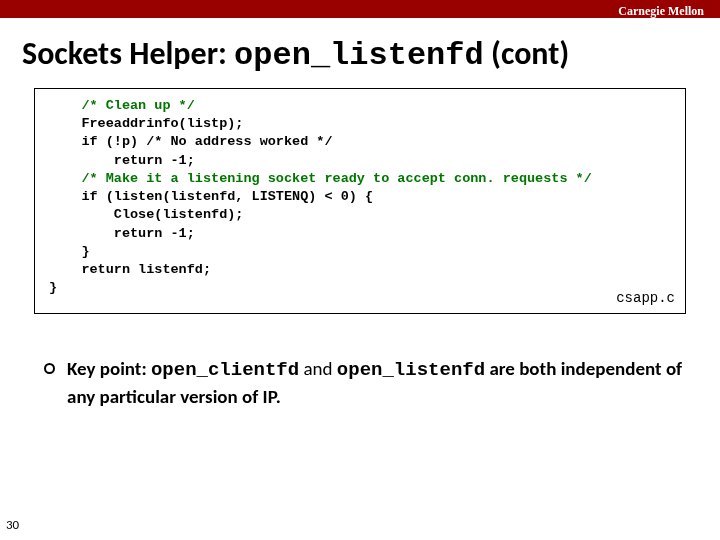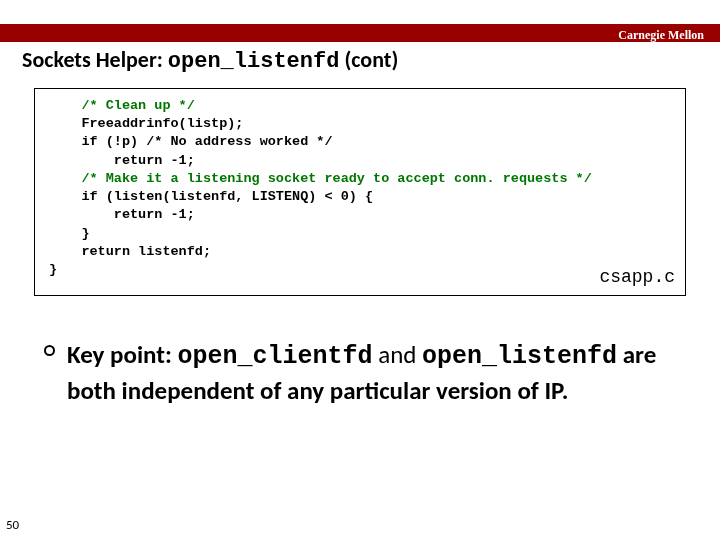--- a/index.html
+++ b/index.html
@@ -10,34 +10,33 @@
     font-family: Calibri, Arial, sans-serif;
     position: relative;
     overflow: hidden;
   }
   .topbar {
     width: 100%;
     height: 18px;
     background: #990000;
     text-align: right;
     padding-right: 16px;
-    margin-top: 24px;
   }
   .topbar span {
     color: #fff;
     font-size: 12px;
     font-weight: bold;
     line-height: 18px;
     font-family: "Times New Roman", serif;
   }
   .title {
-    font-size: 22px;
+    font-size: 32px;
     font-weight: bold;
     color: #000;
-    padding: 4px 22px 14px 22px;
+    padding: 16px 22px 14px 22px;
   }
   .title .mono {
     font-family: "Courier New", monospace;
     font-weight: bold;
   }
   .codebox {
     margin: 0 34px;
     border: 1.5px solid #000;
     padding: 8px 10px 16px 14px;
     font-family: "Courier New", monospace;
@@ -47,42 +46,42 @@
     color: #000;
     position: relative;
   }
   .codebox .comment { color: #007700; }
   .codebox pre { white-space: pre; font-family: inherit; }
   .filelabel {
     position: absolute;
     right: 10px;
     bottom: 6px;
     font-family: "Courier New", monospace;
-    font-size: 18px;
+    font-size: 14px;
     color: #000;
     font-weight: normal;
   }
   .bullet-wrap {
     padding: 42px 34px 0 44px;
   }
   .bullet-row {
     display: flex;
     align-items: flex-start;
     gap: 12px;
   }
   .bullet-marker {
     width: 11px;
     height: 11px;
     border: 2px solid #000;
     border-radius: 50%;
     flex: 0 0 auto;
     margin-top: 7px;
   }
   .bullet-text {
-    font-size: 25px;
+    font-size: 19px;
     color: #000;
     line-height: 1.35;
   }
   .bullet-text .bold { font-weight: bold; }
   .bullet-text .mono { font-family: "Courier New", monospace; font-weight: bold; }
   .footer {
     position: absolute;
     bottom: 8px;
     left: 6px;
     right: 10px;
@@ -112,32 +111,33 @@
 </div>
 
 <div class="codebox">
 <pre><span class="comment">    /* Clean up */</span></pre>
 <pre><span>    Freeaddrinfo(listp);</span></pre>
 <pre><span>    if (!p) /* No address worked */</span></pre>
 <pre><span>        return -1;</span></pre>
 <pre><span></span></pre>
 <pre><span class="comment">    /* Make it a listening socket ready to accept conn. requests */</span></pre>
 <pre><span>    if (listen(listenfd, LISTENQ) &lt; 0) {</span></pre>
+<pre><span>        Close(listenfd);</span></pre>
 <pre><span>        return -1;</span></pre>
 <pre><span>    }</span></pre>
 <pre><span>    return listenfd;</span></pre>
 <pre><span>}</span></pre>
 <div class="filelabel">csapp.c</div>
 </div>
 
 <div class="bullet-wrap">
   <div class="bullet-row">
     <div class="bullet-marker"></div>
     <div class="bullet-text">
       <span class="bold">Key point:</span>
       <span class="mono">open_clientfd</span><span> and </span><span class="mono">open_listenfd</span><span class="bold"> are both independent of any particular version of IP.</span>
     </div>
   </div>
 </div>
 
 <div class="footer">
-  <div class="pagenum">50</div>
+  <div class="pagenum">30</div>
 </div>
 
 </body></html>

